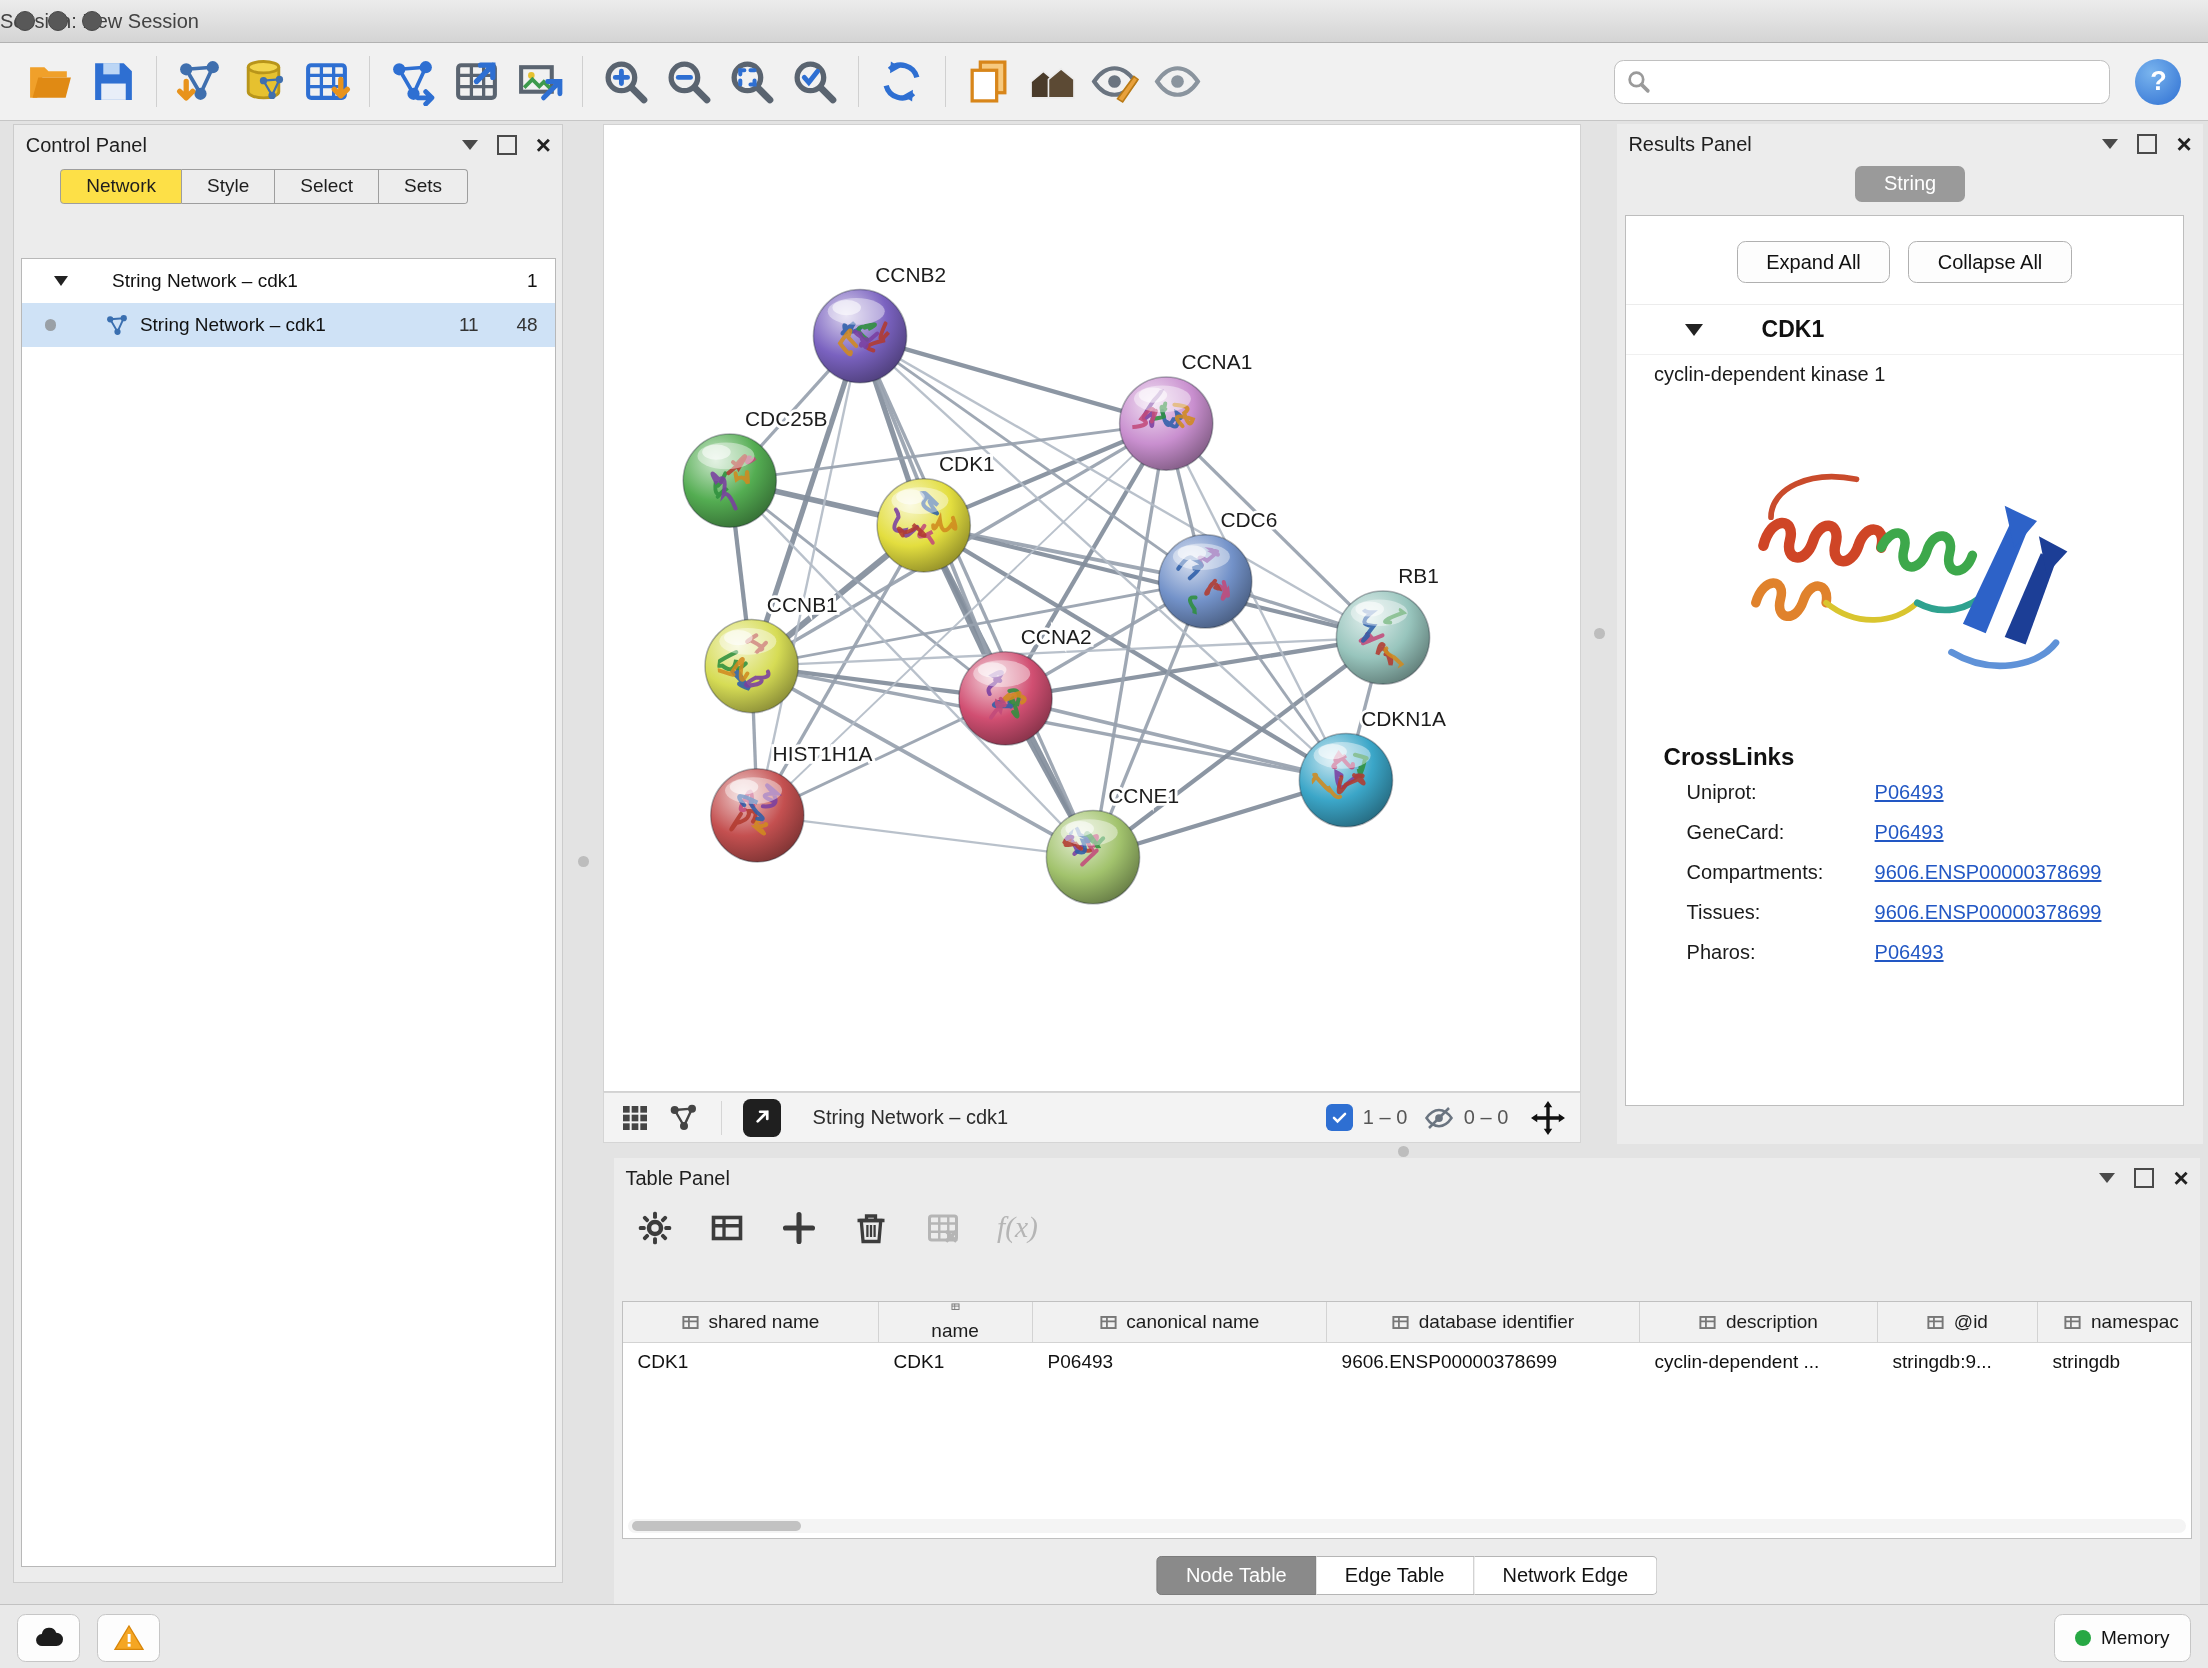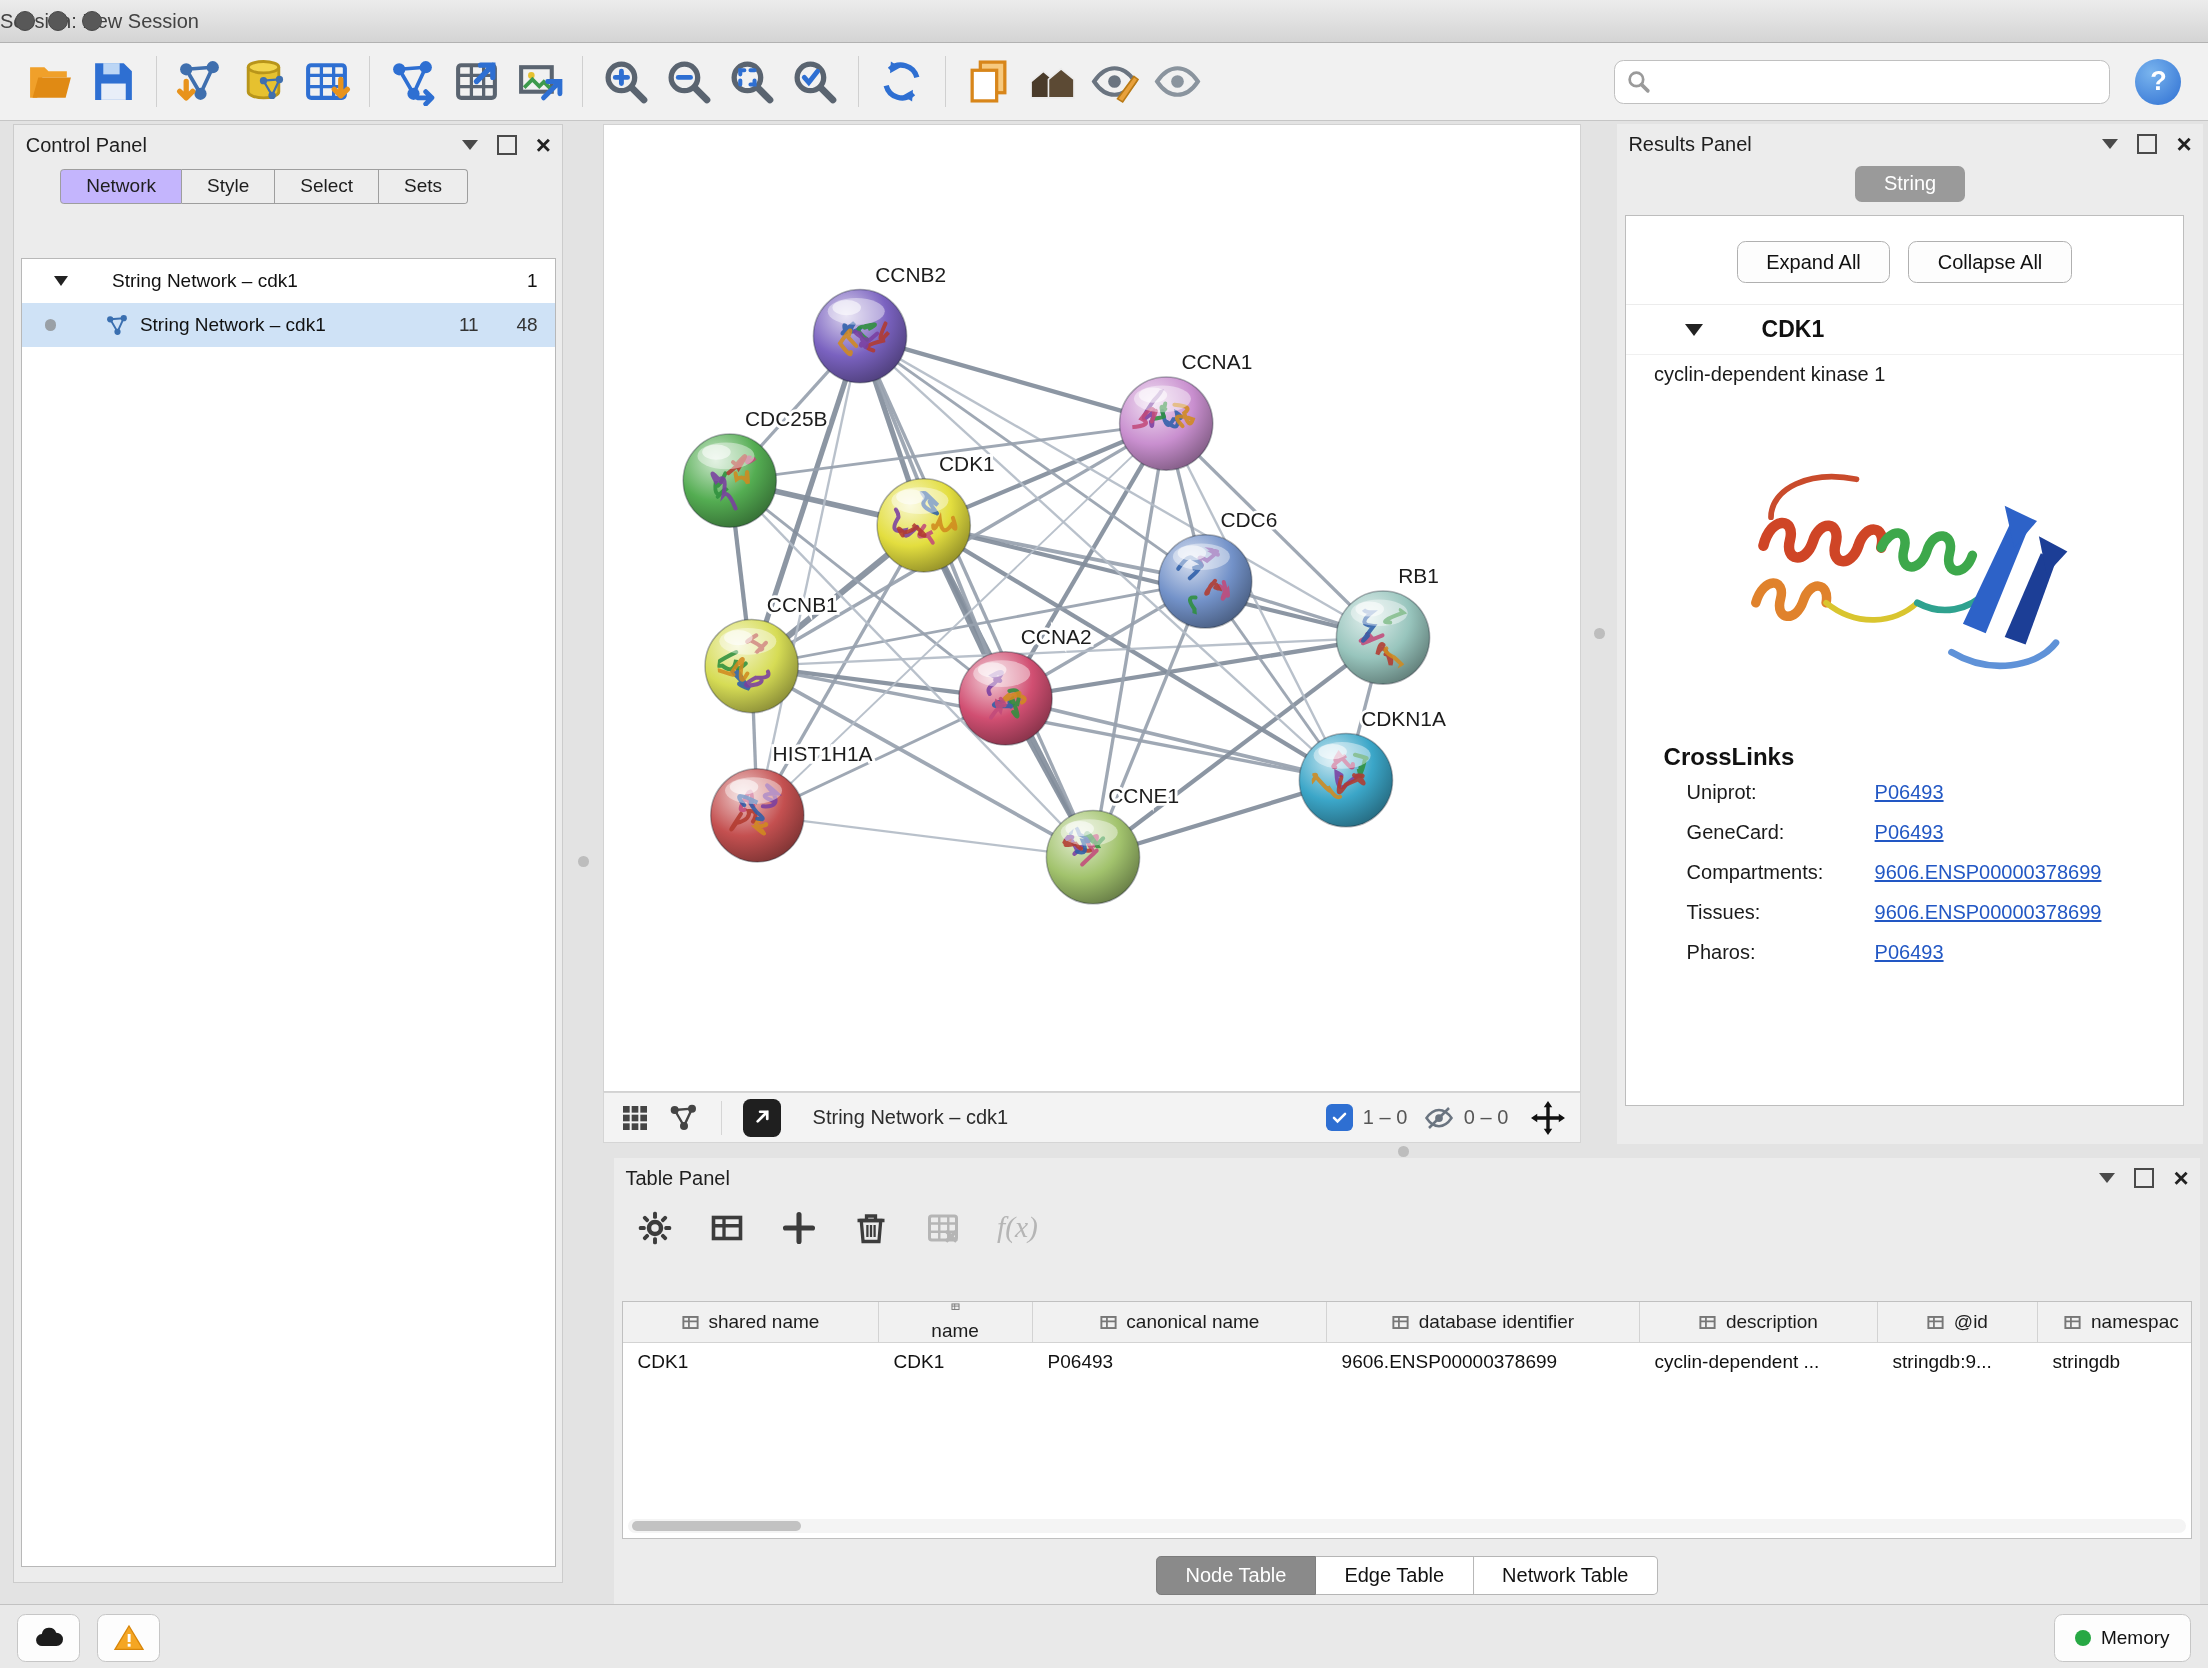--- a/index.html
+++ b/index.html
@@ -27,21 +27,21 @@
   .tri-down{width:0;height:0;border-left:8.6px solid transparent;border-right:8.6px solid transparent;border-top:10.5px solid #4a4a4a;}
   .max-box{width:16px;height:16px;border:2.4px solid #4a4a4a;}
   .close-x{font-size:26px;font-weight:bold;color:#222;line-height:1;}
 
   
   .control-panel{position:absolute;left:13.3px;top:124px;width:550px;height:1459px;background:#ececec;border:1px solid #cccccc;box-sizing:border-box;}
   .cp-tabs{display:flex;margin:3.8px 0 0 46px;}
   .cp-tab{padding:5.7px 25px;font-size:19px;border:1px solid #9e9e9e;border-left:none;background:#ededed;color:#1e1e1e;}
   .cp-tab:first-child{border-left:1px solid #9e9e9e;border-radius:3.8px 0 0 3.8px;}
   .cp-tab:last-child{border-radius:0 3.8px 3.8px 0;}
-  .cp-tab.selected{background:#c4b5fd;}
+  .cp-tab.selected{background:#fde047;}
   .cp-sub{display:flex;align-items:center;height:46px;padding:0 15px;font-size:19px;color:#222;}
   .cp-sub .chev{width:25px;height:25px;color:#4a4a4a;}
   .cp-sub .gear{width:28.5px;height:28.5px;color:#555;margin-left:auto;}
   .cp-sub .summary{flex:1;text-align:center;}
   .cp-list{position:absolute;left:6.7px;right:6.7px;top:133px;bottom:15px;background:#fff;border:1px solid #b8b8b8;}
   .tree-row{display:flex;align-items:center;height:44px;font-size:19px;color:#111;padding:0 17px 0 32px;}
   .tree-row .tri{width:0;height:0;border-left:7.6px solid transparent;border-right:7.6px solid transparent;border-top:10.5px solid #222;margin-right:44px;}
   .tree-row .count{margin-left:auto;}
   .tree-row.child{background:#cfe2f6;padding-left:23px;}
   .tree-row.child .dot{width:11.4px;height:11.4px;border-radius:50%;background:#9aa0a6;margin-right:49px;}
@@ -840,21 +840,21 @@
           <div class="td" style="width: 160px;">stringdb:9...</div>
           <div class="td" style="width: 168px;">stringdb</div>
         </div>
       <div class="hscroll">
           <div class="thumb"></div>
         </div>
     </div>
     <div class="tbl-tabs" id="tbl-tabs">
         <div class="btl-tab selected">Node Table</div>
         <div class="btl-tab">Edge Table</div>
-        <div class="btl-tab">Network Table</div>
+        <div class="btl-tab">Network Edge</div>
       </div>
   </div>
 
   <div class="statusbar">
     <div class="sb-btn sb-cloud">
       <svg viewBox="0 0 24 24">
         <path d="M7 18a4.5 4.5 0 0 1-.4-9A5.6 5.6 0 0 1 17.4 8 4.2 4.2 0 0 1 17.6 18z" fill="#1c1c1c"></path>
       </svg>
     </div>
     <div class="sb-btn sb-warn">

